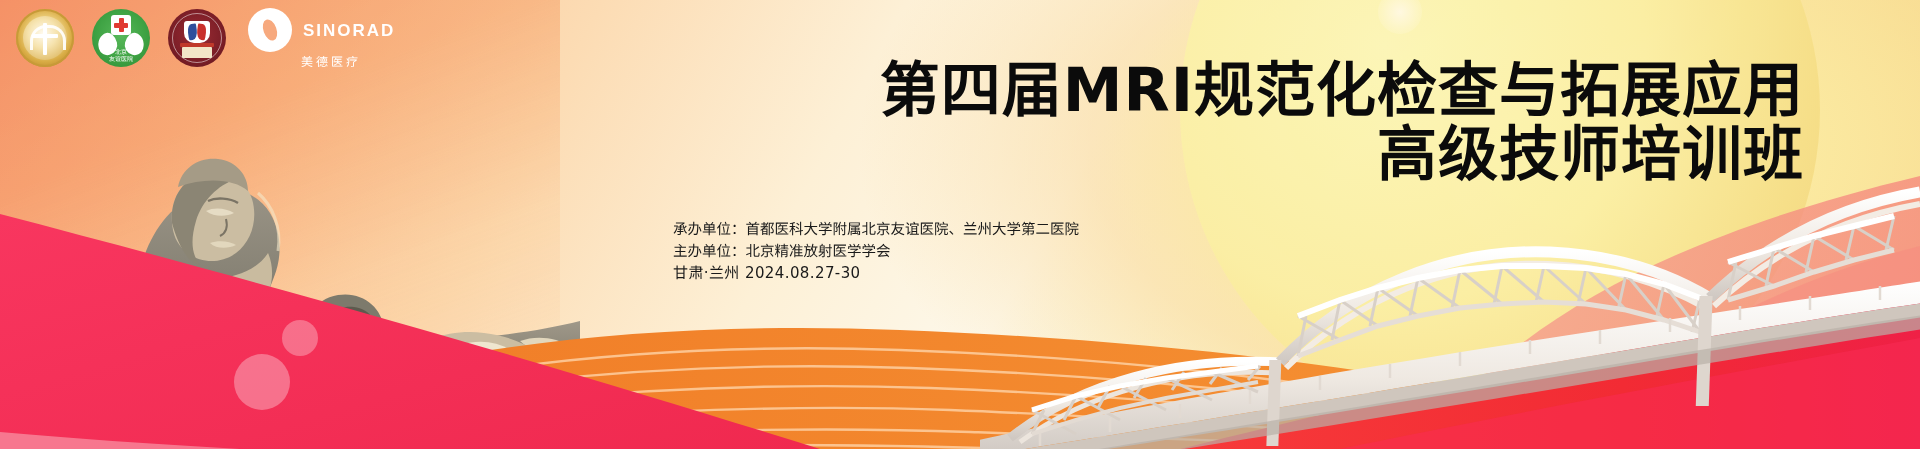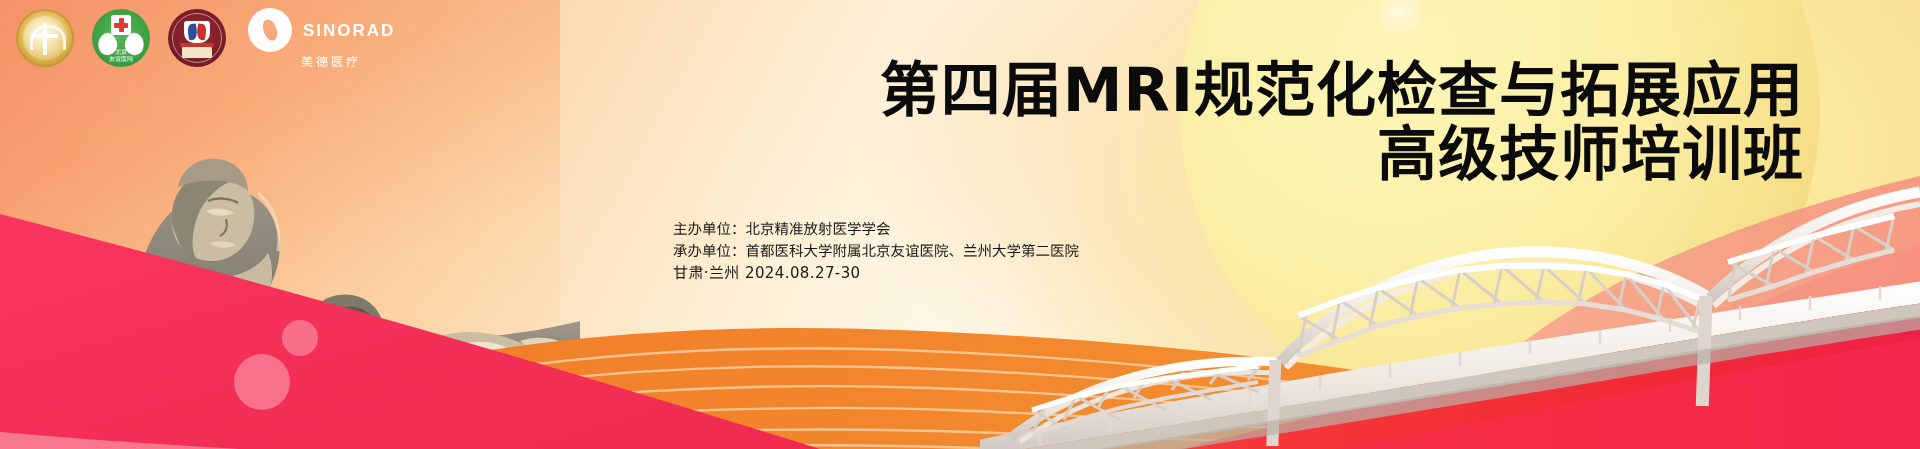--- a/index.html
+++ b/index.html
@@ -375,18 +375,18 @@
     </div>
 
   </div>
 
   <div class="title-block">
     <div class="title-line l1">第四届MRI规范化检查与拓展应用</div>
     <div class="title-line l2">高级技师培训班</div>
   </div>
 
   <div class="details">
+    <div class="d-row">承办单位：首都医科大学附属北京友谊医院、兰州大学第二医院</div>
     <div class="d-row">主办单位：北京精准放射医学学会</div>
-    <div class="d-row">承办单位：首都医科大学附属北京友谊医院、兰州大学第二医院</div>
     <div class="d-row date">甘肃·兰州  2024.08.27-30</div>
   </div>
 
 </div>
 
 </body></html>

